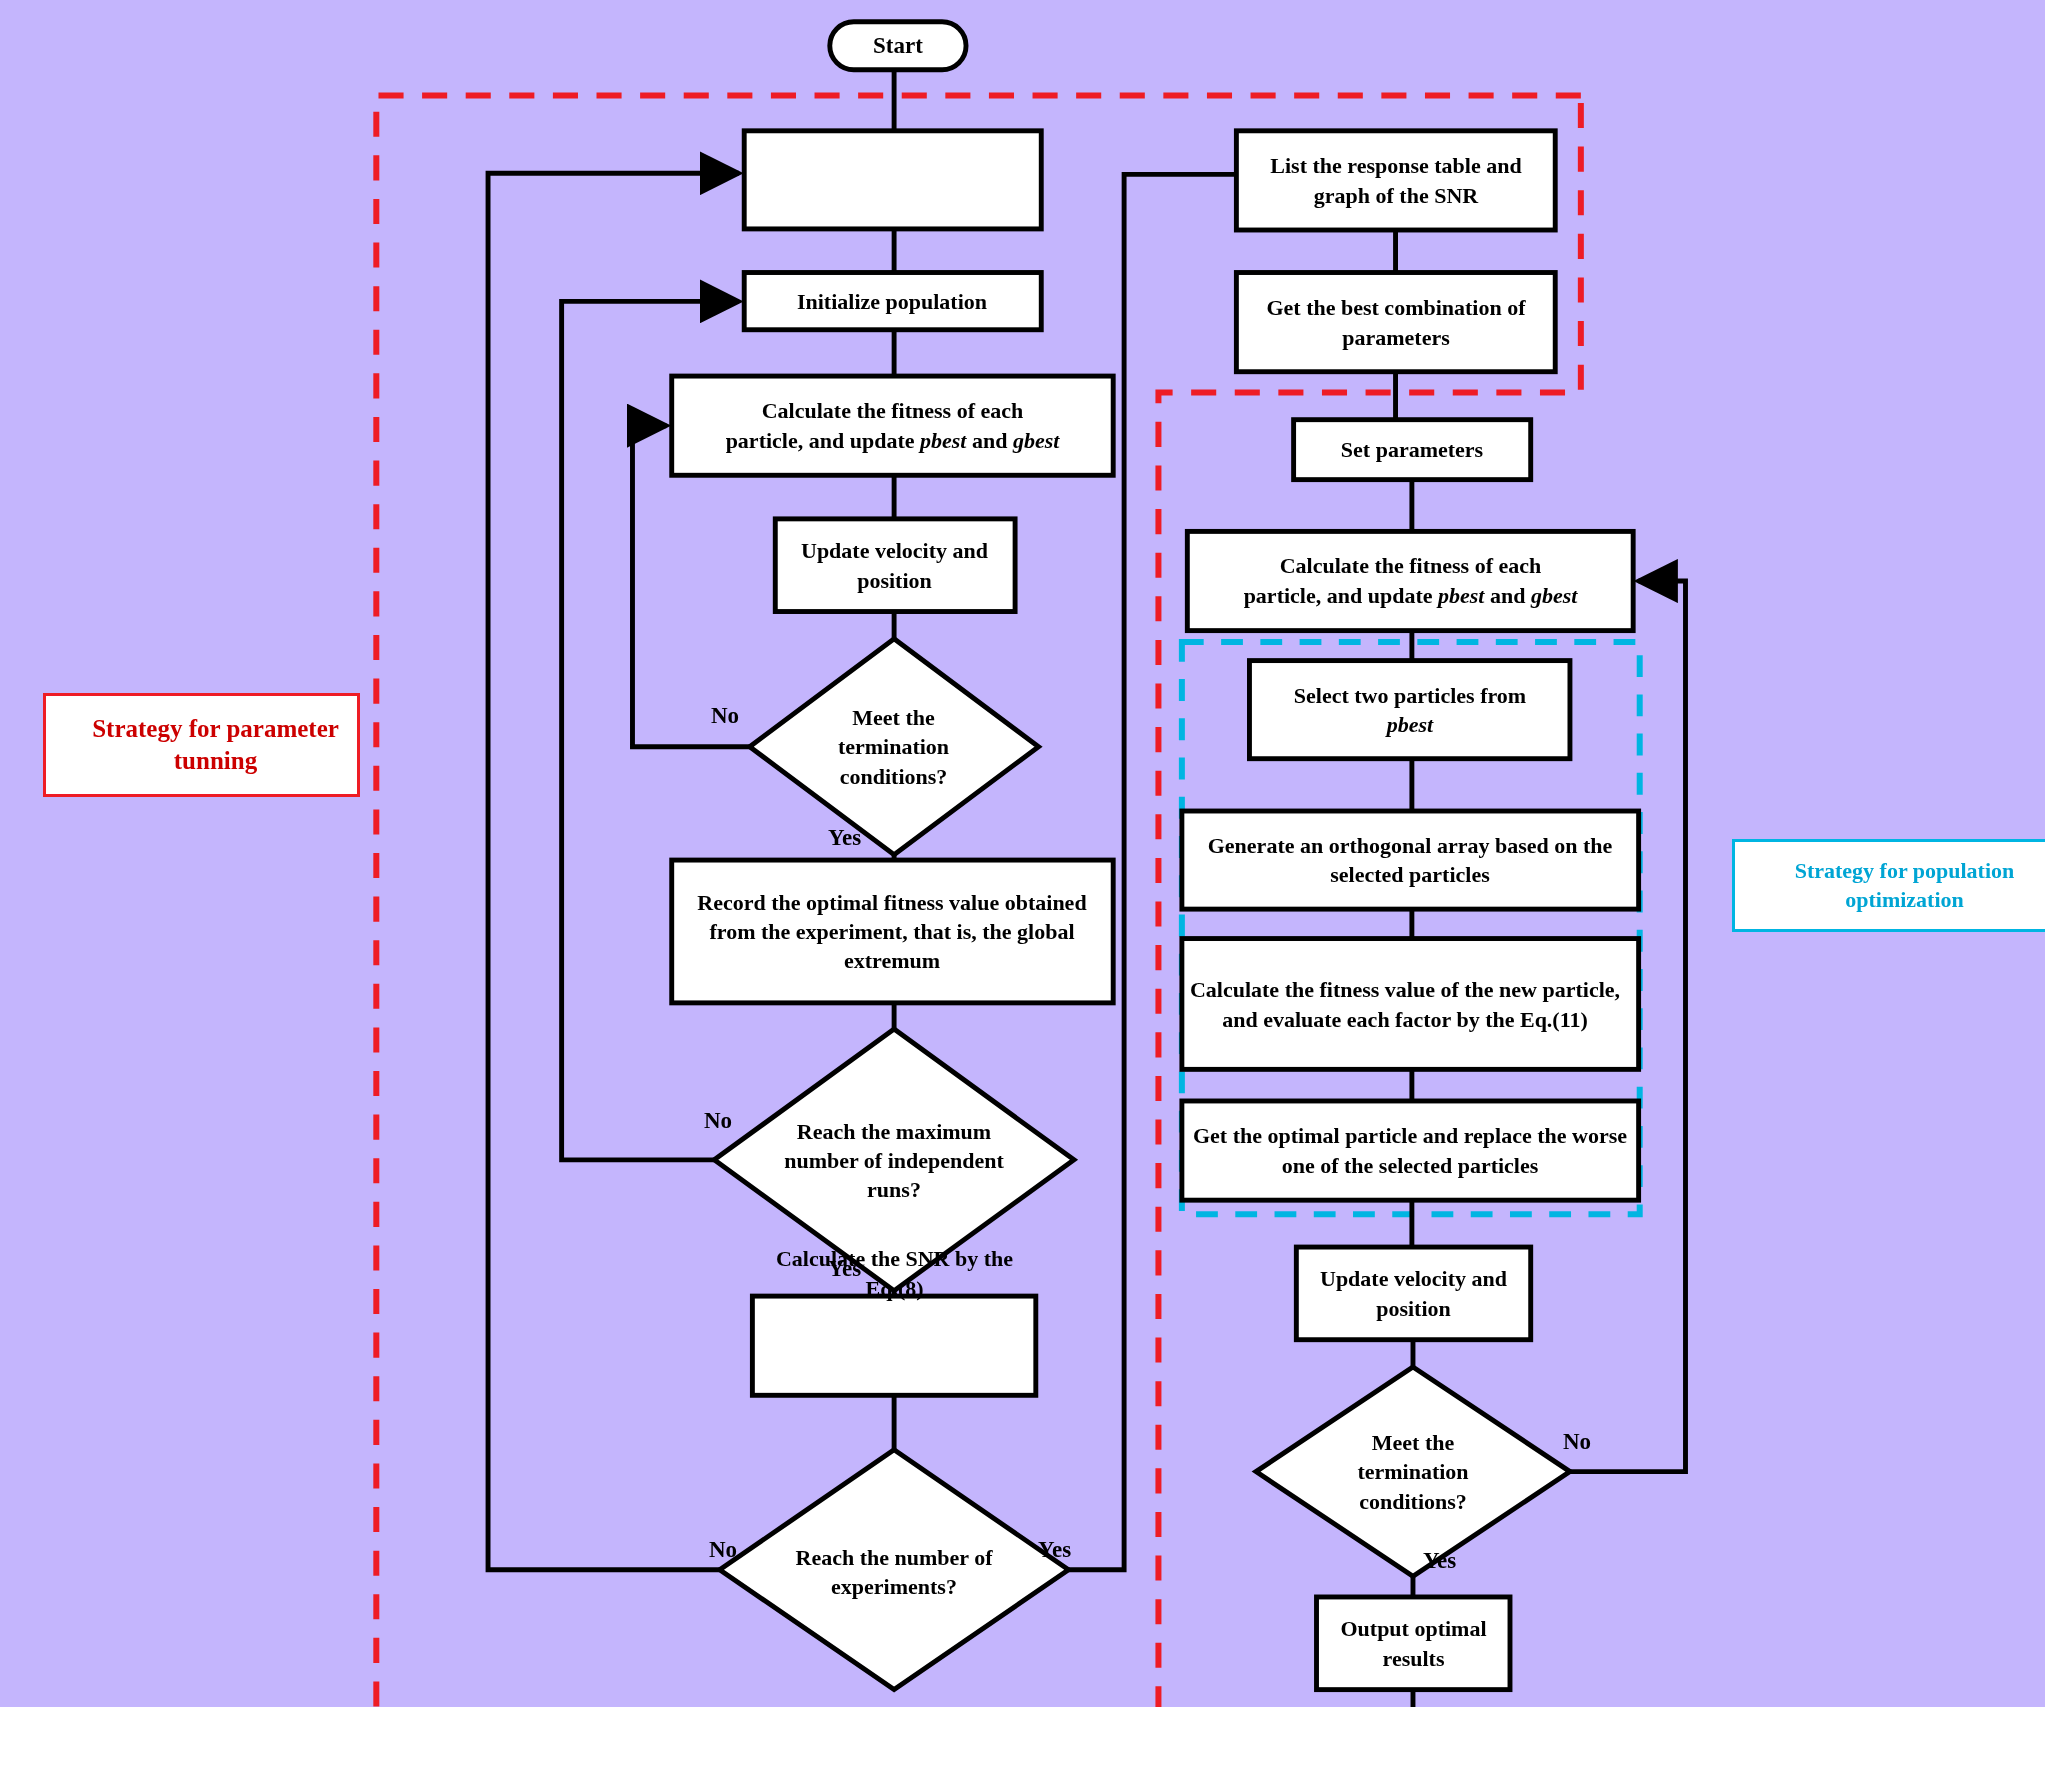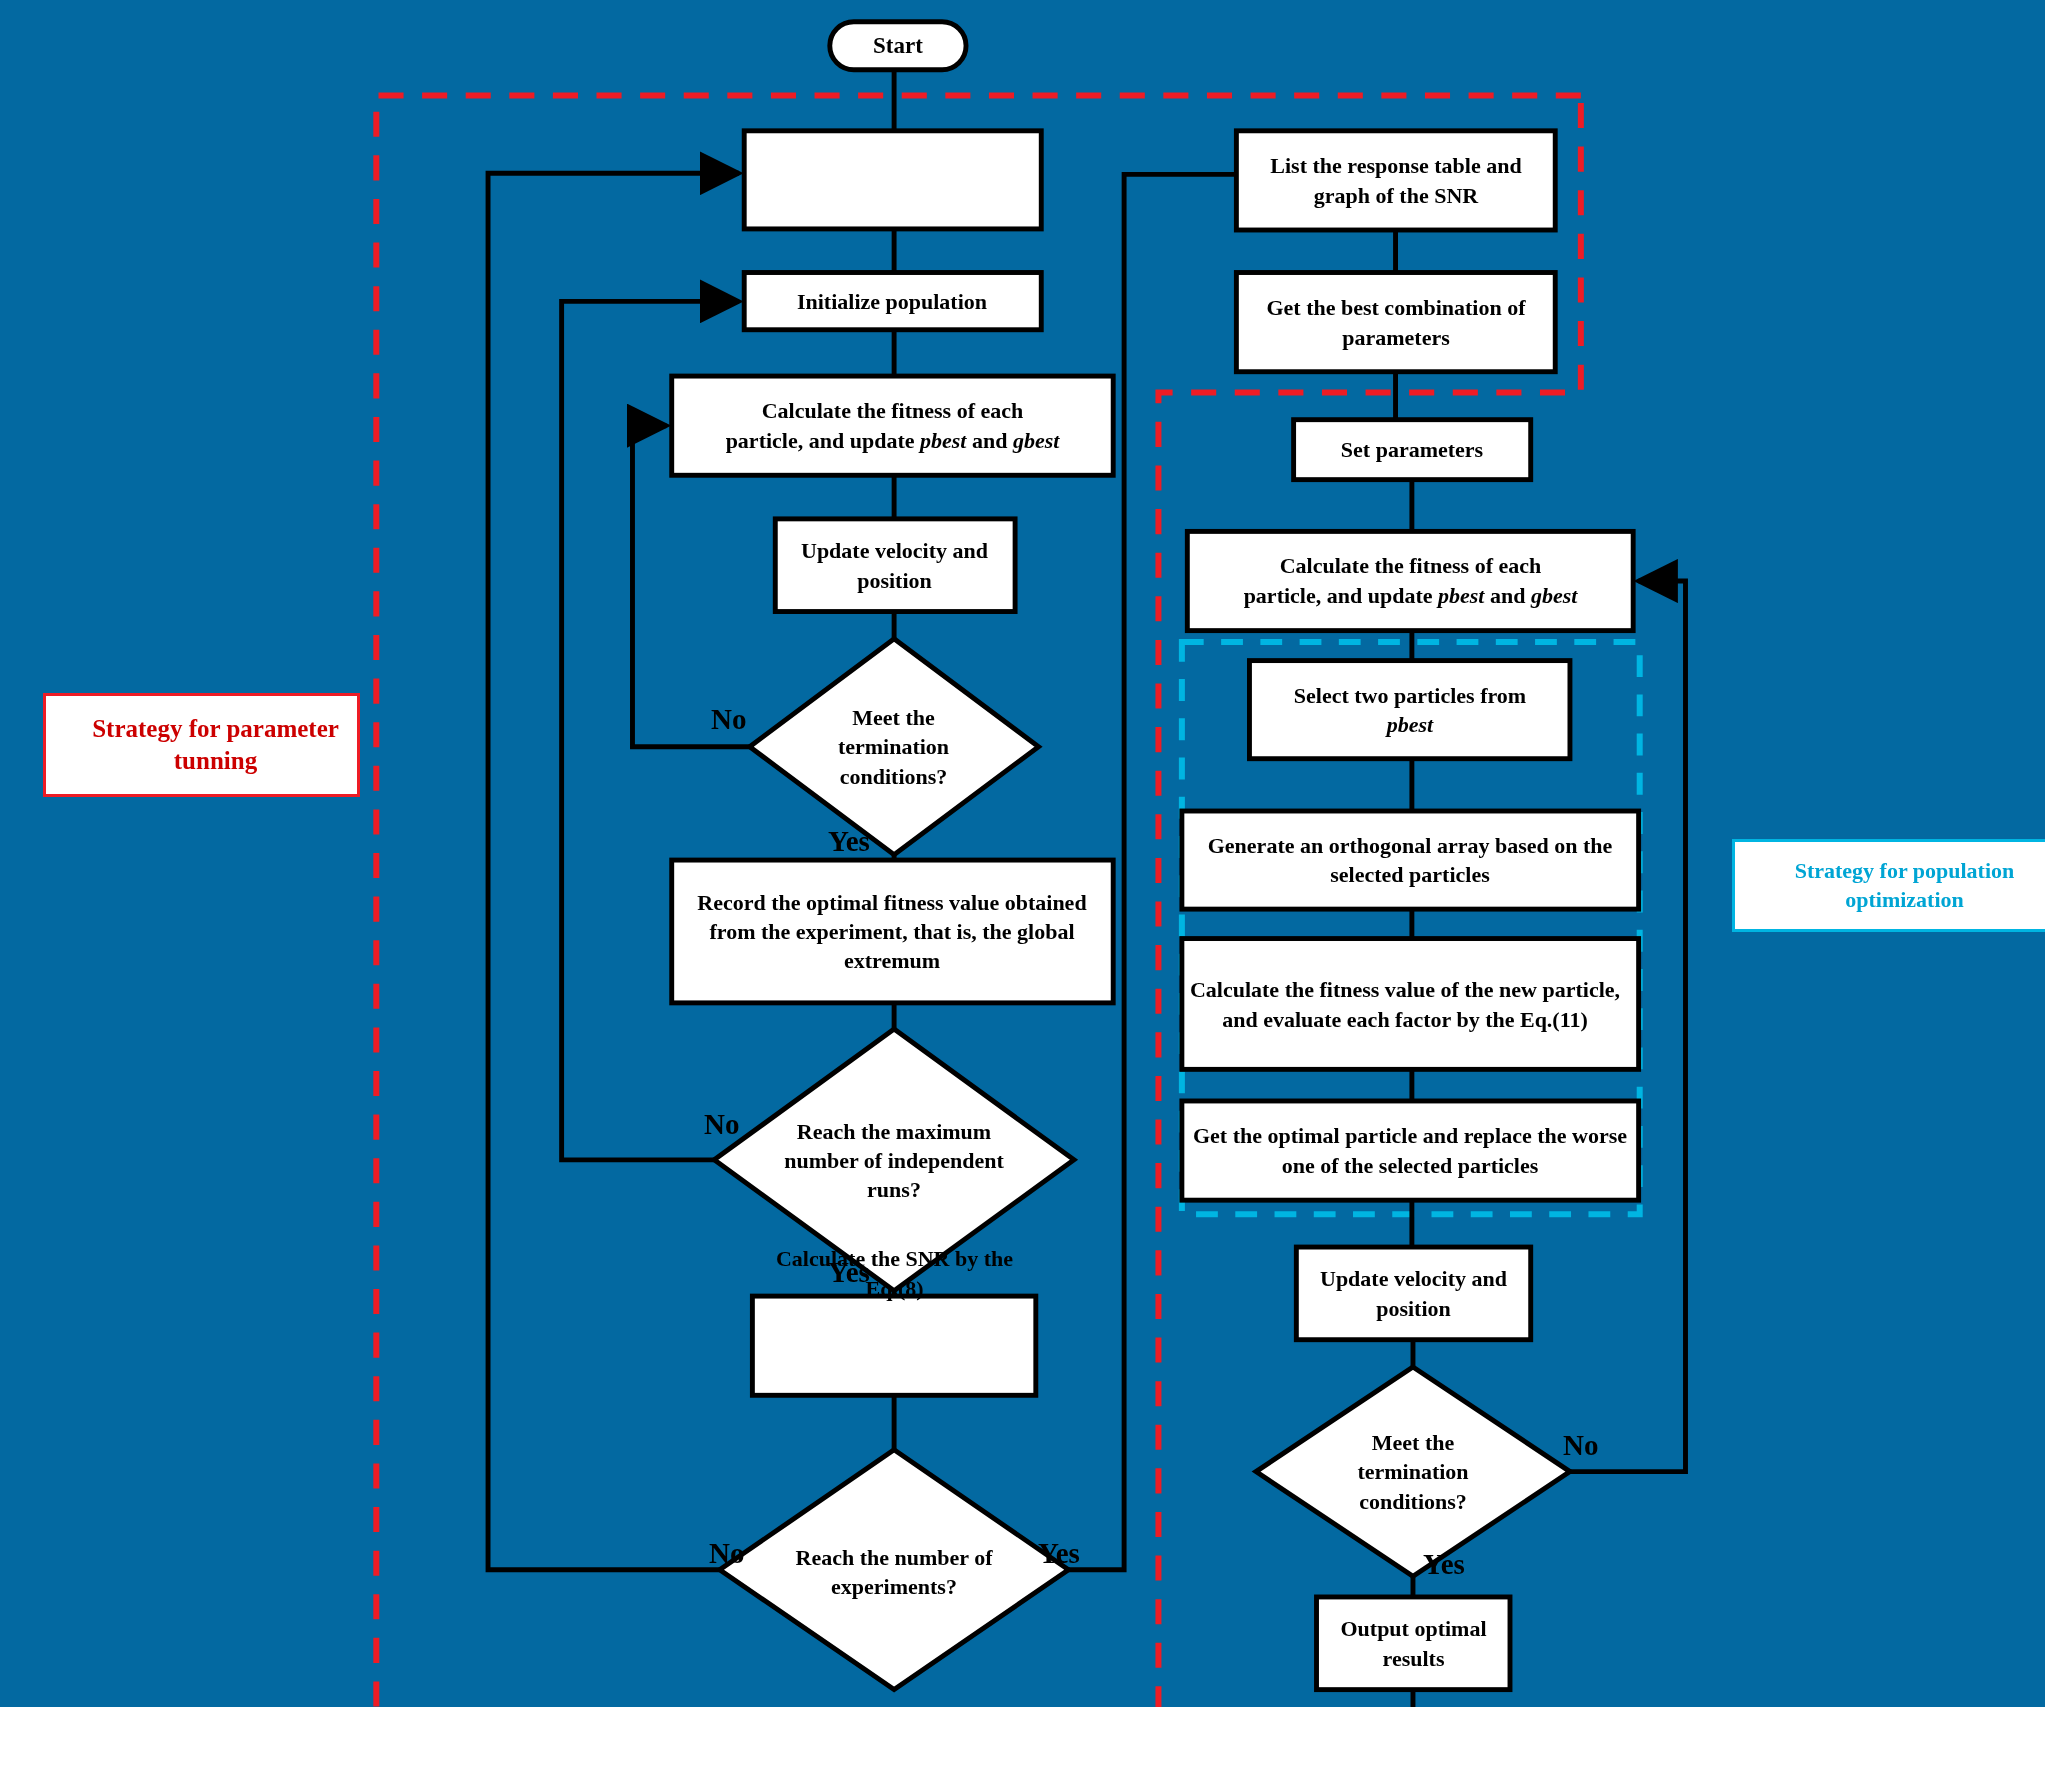--- a/index.html
+++ b/index.html
@@ -1,35 +1,35 @@
 <!DOCTYPE html>
 <html style="font-size:8.7px"><head>
 <meta charset="utf-8">
 <style>
   html,body{margin:0;padding:0;background:#ffffff;}
   body{font-family:"Liberation Serif", serif;}
-  #stage{position:relative;width:2046px;height:1707px;background:#0369a1;overflow:hidden;}
+  #stage{position:relative;width:2046px;height:1707px;background:#c4b5fd;overflow:hidden;}
   svg{position:absolute;left:0;top:0;width:2046px;height:1791px;}
   .nodeText{
     position:absolute;
     display:flex;align-items:center;justify-content:center;
     text-align:center;
     font-family:"Liberation Serif", serif;
     font-weight:bold;
     color:#000;
     line-height:1.32;
     pointer-events:none;
   }
   .boxText{font-size:22px;}
   .termText{font-size:23px;}
   .diaText{font-size:22px;}
   .edgeLabel{
     position:absolute;
     font-family:"Liberation Serif", serif;
-    font-weight:bold;font-size:29px;color:#000;
+    font-weight:bold;font-size:23px;color:#000;
     white-space:nowrap;
   }
   .legend{
     position:absolute;
     display:flex;align-items:center;justify-content:center;
     text-align:center;
     font-family:"Liberation Serif", serif;
     font-weight:bold;
     line-height:1.28;
     background:#ffffff;

